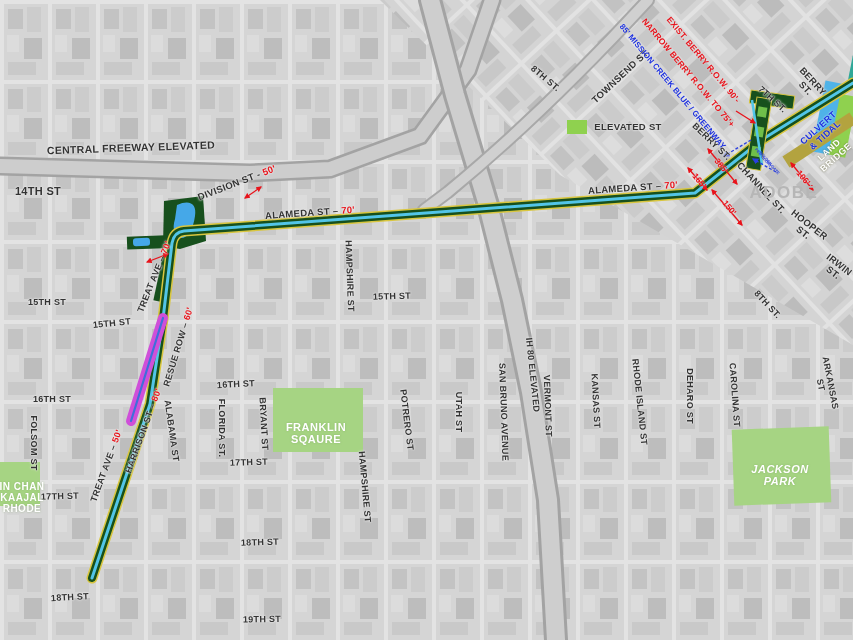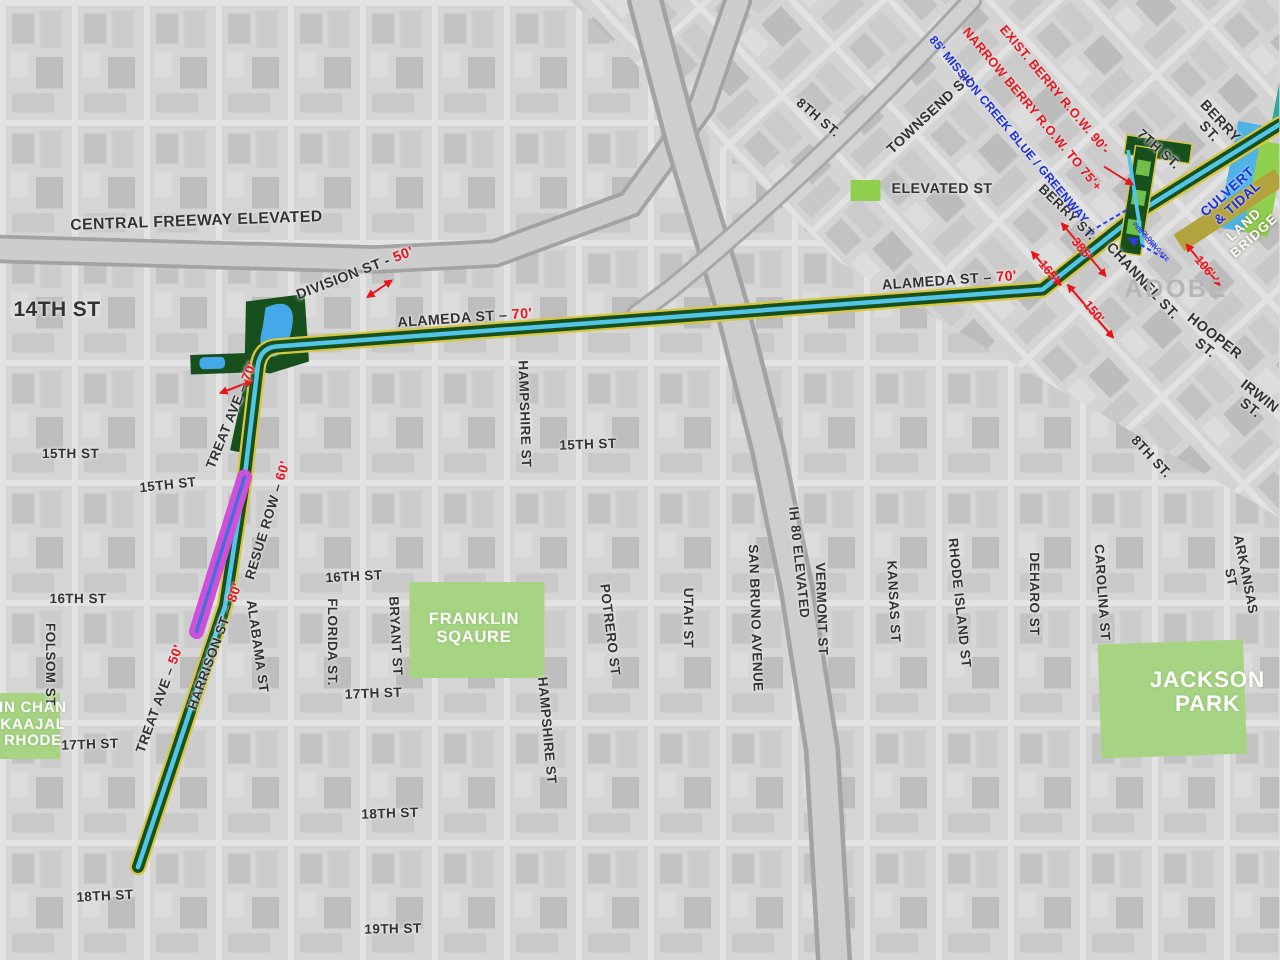--- a/index.html
+++ b/index.html
@@ -10,21 +10,21 @@
   .lb{position:absolute;transform:translate(-50%,-50%) rotate(var(--r,0deg));
       font-weight:bold;white-space:pre-line;line-height:1.08;text-align:center;}
   .street{color:#333;letter-spacing:.3px;
       text-shadow:0 0 2px rgba(235,235,235,.95),0 0 3px rgba(235,235,235,.9),0 0 1px rgba(235,235,235,.9);}
   .dim{color:#e8131b;}
   .dim-label{color:#e8131b;text-shadow:0 0 2px rgba(240,240,240,.9);}
   .red-annot{color:#e8131b;letter-spacing:.2px;text-shadow:0 0 2px rgba(240,240,240,.85);}
   .blue-annot{color:#1b2fe0;letter-spacing:.2px;text-shadow:0 0 2px rgba(240,240,240,.85);}
   .culvert-label{color:#1b2fe0;letter-spacing:.4px;text-shadow:0 0 2px rgba(255,255,255,.9);}
   .bridge-label{color:#fff;letter-spacing:.6px;text-shadow:0 0 2px rgba(90,90,40,.8);}
-  .park-label{color:#fff;letter-spacing:.5px;text-shadow:0 0 2px rgba(120,160,90,.6);}
+  .park-label{color:#fff;letter-spacing:.5px;text-shadow:0 0 2px rgba(120,160,90,.6);margin-top:14px;}
   .bg-label{color:#b6b6b6;letter-spacing:1.5px;}
   .micro{color:#2a3fe0;letter-spacing:0;}
 </style>
 </head>
 <body>
 
 <div id="map">
   <svg id="base" width="853" height="640" viewBox="0 0 853 640">
     <defs>
       <pattern id="cityA" width="48" height="80" patternUnits="userSpaceOnUse">
@@ -123,21 +123,21 @@
     </g>
 
     <g stroke="#2a3fe0" stroke-width="1.3" fill="none" stroke-dasharray="3,2">
       <line x1="751" y1="140" x2="724" y2="156" marker-end="url(#ba)"></line>
       <line x1="776" y1="172" x2="753" y2="159" marker-end="url(#ba)"></line>
     </g>
   </svg>
 
   <div id="labels">
       <div class="lb street" style="left: 131px; top: 148px; --r: -2deg; font-size: 10.5px;">CENTRAL FREEWAY ELEVATED</div>
-      <div class="lb street" style="left: 38px; top: 206px; --r: 0deg; font-size: 14px;">14TH ST</div>
+      <div class="lb street" style="left: 38px; top: 192px; --r: 0deg; font-size: 11px;">14TH ST</div>
       <div class="lb street" style="left: 237px; top: 183px; --r: -21deg; font-size: 9.5px;">DIVISION ST - <span class="dim">50'</span></div>
       <div class="lb street" style="left: 310px; top: 213px; --r: -4deg; font-size: 9.5px;">ALAMEDA ST – <span class="dim">70'</span></div>
       <div class="lb street" style="left: 633px; top: 188px; --r: -4deg; font-size: 9.5px;">ALAMEDA ST – <span class="dim">70'</span></div>
       <div class="lb street" style="left: 155px; top: 277px; --r: -68deg; font-size: 9px;">TREAT AVE – <span class="dim">70'</span></div>
       <div class="lb street" style="left: 179px; top: 347px; --r: -73deg; font-size: 9px;">RESUE ROW – <span class="dim">60'</span></div>
       <div class="lb street" style="left: 107px; top: 466px; --r: -70deg; font-size: 9px;">TREAT AVE – <span class="dim">50'</span></div>
       <div class="lb street" style="left: 144px; top: 431px; --r: -70deg; font-size: 9px;">HARRISON ST – <span class="dim">80'</span></div>
       <div class="lb street" style="left: 47px; top: 303px; --r: 0deg; font-size: 9px;">15TH ST</div>
       <div class="lb street" style="left: 112px; top: 324px; --r: -6deg; font-size: 9px;">15TH ST</div>
       <div class="lb street" style="left: 392px; top: 297px; --r: -2deg; font-size: 9px;">15TH ST</div>
@@ -169,21 +169,21 @@
       <div class="lb street" style="left: 628px; top: 127px; --r: 0deg; font-size: 9.5px;">ELEVATED ST</div>
       <div class="lb street" style="left: 772px; top: 100px; --r: 42deg; font-size: 9px;">7TH ST.</div>
       <div class="lb street" style="left: 809px; top: 85px; --r: 47deg; font-size: 9.5px;">BERRY ST.</div>
       <div class="lb street" style="left: 711px; top: 142px; --r: 44deg; font-size: 9px;">BERRY ST.</div>
       <div class="lb street" style="left: 761px; top: 188px; --r: 47deg; font-size: 9.5px;">CHANNEL ST.</div>
       <div class="lb street" style="left: 806px; top: 229px; --r: 38deg; font-size: 9.5px;">HOOPER ST.</div>
       <div class="lb street" style="left: 836px; top: 269px; --r: 38deg; font-size: 9.5px;">IRWIN ST.</div>
       <div class="lb street" style="left: 767px; top: 305px; --r: 47deg; font-size: 9px;">8TH ST.</div>
       <div class="lb park-label" style="left: 316px; top: 420px; --r: 0deg; font-size: 11px;">FRANKLIN
 SQAURE</div>
-      <div class="lb park-label" style="left: 805px; top: 462px; --r: 0deg; font-size: 15px;">JACKSON
+      <div class="lb park-label" style="left: 780px; top: 462px; --r: 0deg; font-size: 11px; font-style: italic;">JACKSON
 PARK</div>
       <div class="lb park-label" style="left: 22px; top: 484px; --r: 0deg; font-size: 10px;">IN CHAN
 KAAJAL
 RHODE</div>
       <div class="lb bg-label" style="left: 784px; top: 193px; --r: 0deg; font-size: 17px;">ADOBE</div>
       <div class="lb red-annot" style="left: 703px; top: 60px; --r: 50deg; font-size: 8.5px;">EXIST. BERRY R.O.W. 90'-</div>
       <div class="lb red-annot" style="left: 688px; top: 73px; --r: 50deg; font-size: 8.5px;">NARROW BERRY R.O.W. TO 75'+</div>
       <div class="lb blue-annot" style="left: 672px; top: 87px; --r: 50deg; font-size: 8px;">85' MISSION CREEK BLUE / GREENWAY</div>
       <div class="lb culvert-label" style="left: 822px; top: 132px; --r: -42deg; font-size: 9px;">CULVERT &amp; TIDAL</div>
       <div class="lb bridge-label" style="left: 833px; top: 154px; --r: -42deg; font-size: 9px;">LAND BRIDGE</div>

